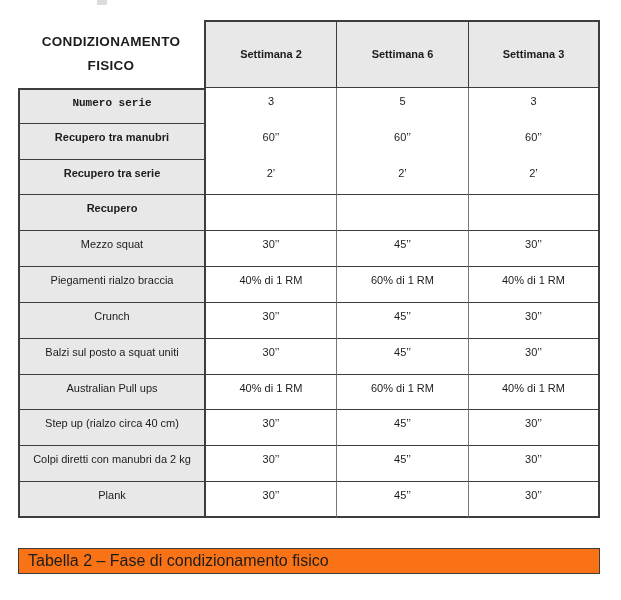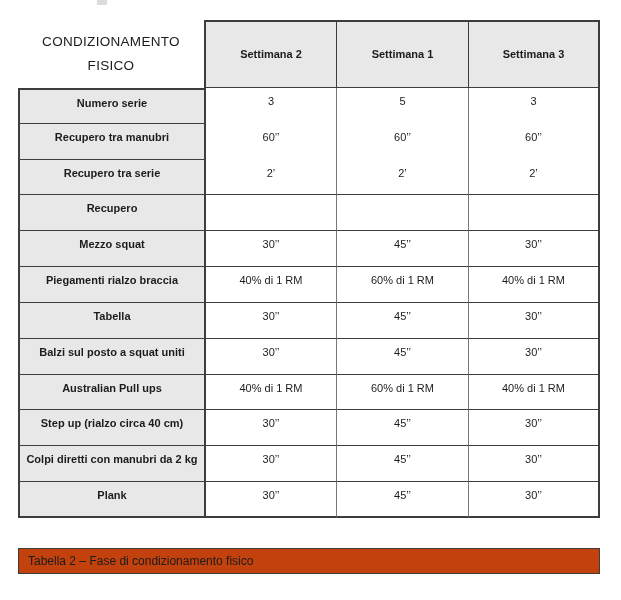--- a/index.html
+++ b/index.html
@@ -19,73 +19,72 @@
     grid-template-columns:186px 132px 132px 132px;
     grid-template-rows:68px repeat(12, 35.83px);
   }
   .c{
     box-sizing:border-box;display:flex;justify-content:center;
     font-size:11px;line-height:13px;text-align:center;
   }
   
   .corner{
     background:#fff;flex-direction:column;align-items:center;justify-content:center;
-    font-weight:normal;font-size:13.5px;line-height:24px;letter-spacing:.3px;
+    font-weight:bold;font-size:13.5px;line-height:24px;letter-spacing:.3px;
   }
   
   .wk{
     background:var(--cell-gray,#e8e8e8);font-weight:bold;align-items:center;
     border-top:2px solid var(--border-dark,#3d3d3d);
     border-bottom:1px solid var(--border-dark,#3d3d3d);
     border-left:1px solid var(--border-dark,#3d3d3d);
   }
   .wk.first{border-left:2px solid var(--border-dark,#3d3d3d);}
   .wk.lastcol{border-right:2px solid var(--border-dark,#3d3d3d);}
   
   .lbl{
     background:var(--cell-gray,#e8e8e8);align-items:flex-start;padding-top:7px;
     border-left:2px solid var(--border-dark,#3d3d3d);
     border-bottom:1px solid var(--border-dark,#3d3d3d);
-    font-weight:bold;
   }
   .lbl.b{font-weight:bold;}
-  .lbl.firstrow{border-top:2px solid var(--border-dark,#3d3d3d);}
+  .lbl.firstrow{border-top:2px solid var(--border-dark,#3d3d3d);font-family:Liberation Mono, monospace;}
   .lbl.lastrow{border-bottom:2px solid var(--border-dark,#3d3d3d);}
   
   .val{
     background:#fff;align-items:flex-start;padding-top:7px;
     border-bottom:1px solid var(--border-dark,#3d3d3d);
   }
   .val.v1{border-left:2px solid var(--border-dark,#3d3d3d);}
   .val.v2{border-left:1px solid var(--border-light,#777777);}
   .val.nb{border-bottom:none;}
   .val.lastrow{border-bottom:2px solid var(--border-dark,#3d3d3d);}
   .val.lastcol{border-right:2px solid var(--border-dark,#3d3d3d);}
 
   .caption{
     position:absolute;left:18px;top:548px;width:582px;height:26px;
     box-sizing:border-box;border:1px solid var(--border-dark,#3d3d3d);
     display:flex;align-items:center;padding-left:9px;
-    font-size:12px;background:#c2410c;
+    font-size:16px;background:#f97316;
   }
 </style>
 </head>
 <body style="--cell-gray: #e8e8e8; --border-dark: #3d3d3d; --border-light: #777777;">
 
 <div class="doc">
   <div class="smudge"></div>
 
   <div class="table-grid">
 
     <div class="c corner">
       <span>CONDIZIONAMENTO</span>
       <span>FISICO</span>
     </div>
     <div class="c wk first">Settimana 2</div>
-    <div class="c wk">Settimana 1</div>
+    <div class="c wk">Settimana 6</div>
     <div class="c wk lastcol">Settimana 3</div>
 
     <div class="c lbl b firstrow">Numero serie</div>
     <div class="c val v1 nb">3</div>
     <div class="c val v2 nb">5</div>
     <div class="c val v2 nb lastcol">3</div>
 
     <div class="c lbl b">Recupero tra manubri</div>
     <div class="c val v1 nb">60’’</div>
     <div class="c val v2 nb">60’’</div>
@@ -104,21 +103,21 @@
     <div class="c lbl">Mezzo squat</div>
     <div class="c val v1">30’’</div>
     <div class="c val v2">45’’</div>
     <div class="c val v2 lastcol">30’’</div>
 
     <div class="c lbl">Piegamenti rialzo braccia</div>
     <div class="c val v1">40% di 1 RM</div>
     <div class="c val v2">60% di 1 RM</div>
     <div class="c val v2 lastcol">40% di 1 RM</div>
 
-    <div class="c lbl">Tabella</div>
+    <div class="c lbl">Crunch</div>
     <div class="c val v1">30’’</div>
     <div class="c val v2">45’’</div>
     <div class="c val v2 lastcol">30’’</div>
 
     <div class="c lbl">Balzi sul posto a squat uniti</div>
     <div class="c val v1">30’’</div>
     <div class="c val v2">45’’</div>
     <div class="c val v2 lastcol">30’’</div>
 
     <div class="c lbl">Australian Pull ups</div>

